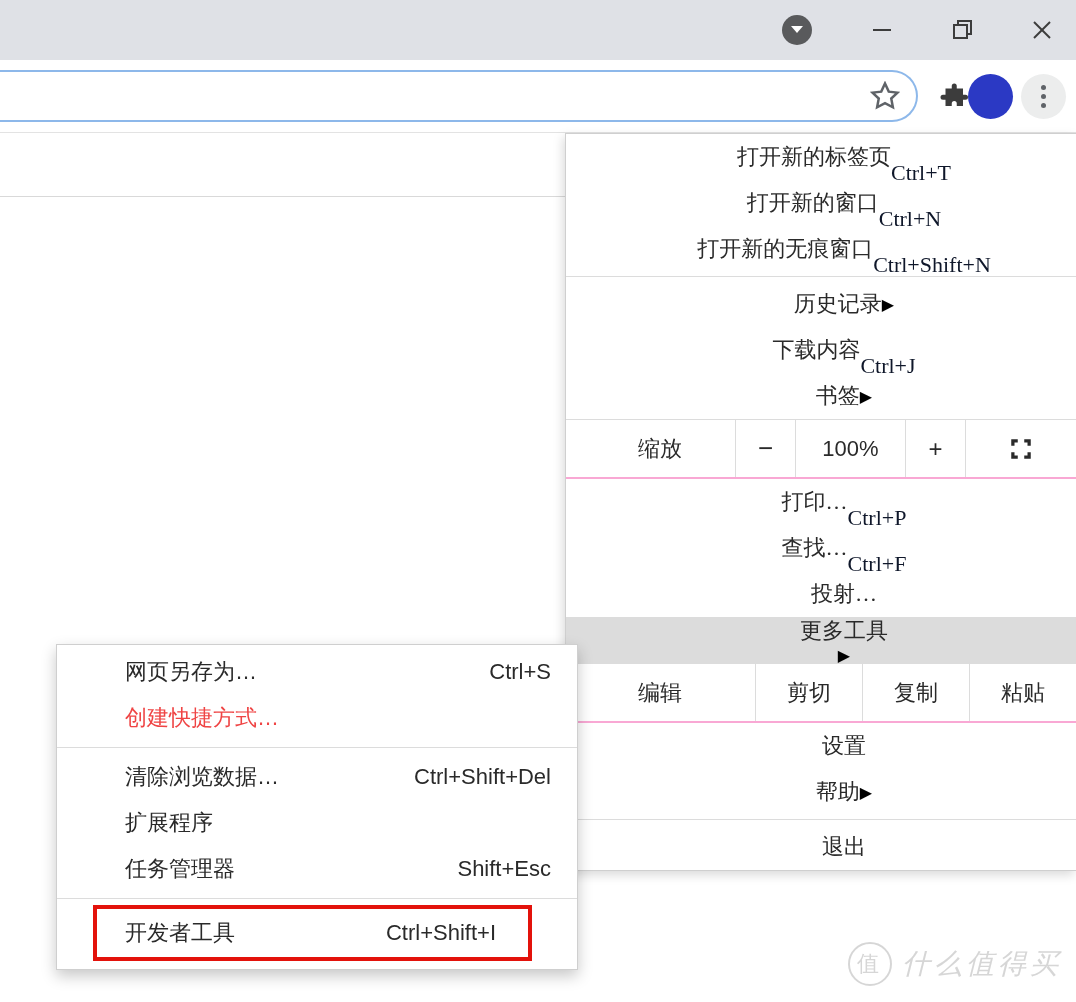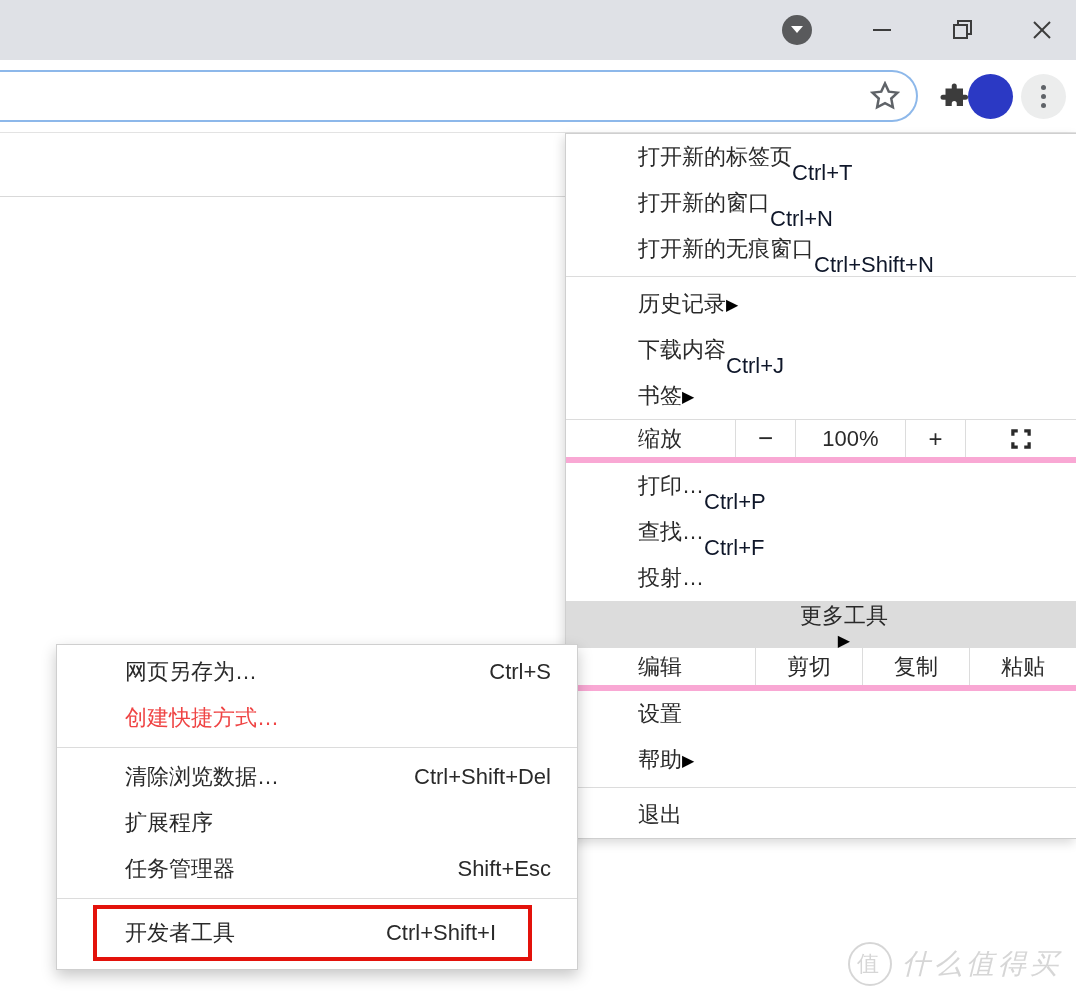--- a/index.html
+++ b/index.html
@@ -93,38 +93,39 @@
     width: 511px;
     background: #fff;
     border: 1px solid #cfcfcf;
     border-right: none;
     box-shadow: -2px 4px 10px rgba(0,0,0,.15);
     font-size: 22px;
   }
   .menu-item {
     display: flex;
     align-items: center;
-    justify-content: flex-start;
+    justify-content: center;
     padding: 0 26px 0 72px;
     height: 46px;
+    font-family: Liberation Serif, serif;
   }
   .menu-item.hovered {
     background: #dcdcdc;
     flex-direction: column;
   }
   .menu-item .shortcut { color: #0f172a; margin-top: 32px; }
   .menu-item .arrow { font-size: 16px; color: #000; }
   .menu-sep { height: 1px; background: #dcdcdc; margin: 4px 0; }
 
   .zoom-row, .edit-row {
     display: flex;
-    height: 44px;
+    height: 60px;
     align-items: stretch;
     border-top: 1px solid #dcdcdc;
-    border-bottom: 6px solid #f9a8d4;
+    border-bottom: 2px solid #f9a8d4;
   }
   .zoom-row > div, .edit-row > div {
     display: flex; align-items: center; justify-content: center;
     border-right: 1px solid #dcdcdc;
   }
   .zoom-row .zlabel { width: 170px; padding-left: 72px; justify-content: flex-start; }
   .zoom-row .zminus { width: 60px; font-size: 26px; }
   .zoom-row .zpct   { width: 110px; }
   .zoom-row .zplus  { width: 60px; font-size: 24px; }
   .zoom-row .zfs    { flex: 1; border-right: none; }

